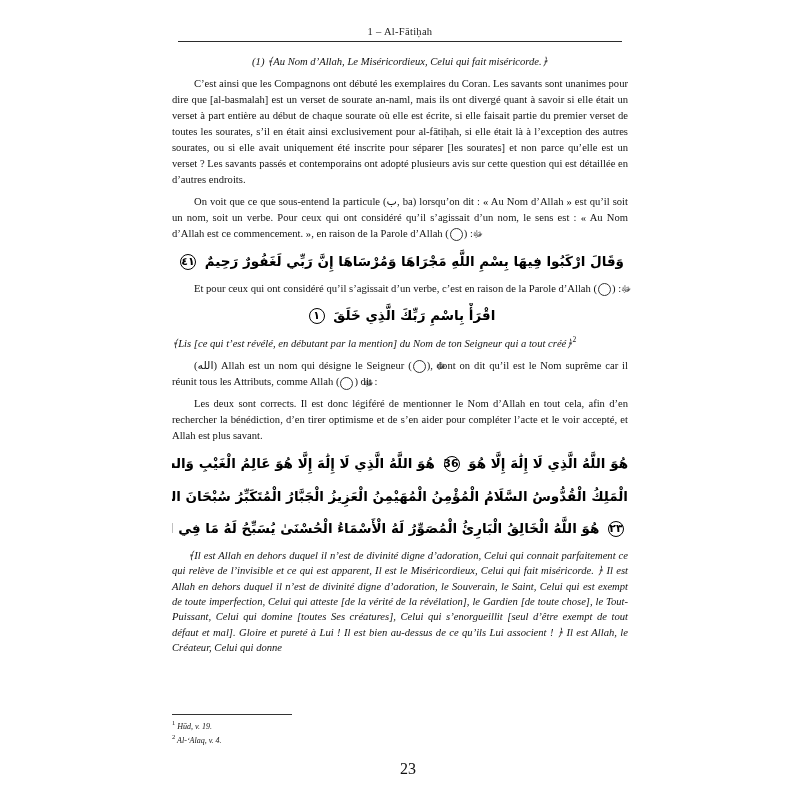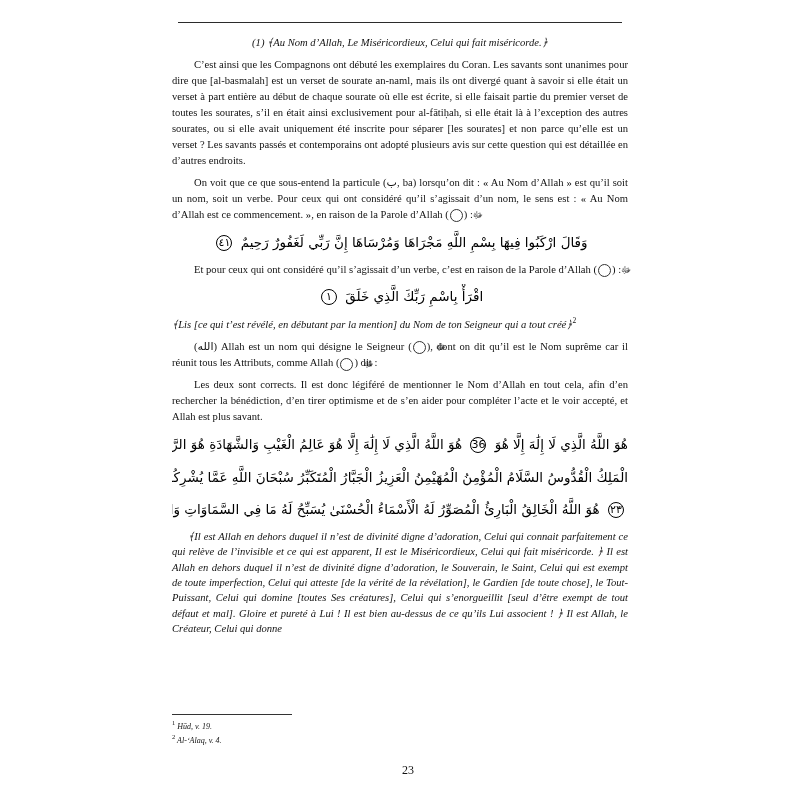--- a/index.html
+++ b/index.html
@@ -76,21 +76,21 @@
     direction: rtl;
     text-align: center;
     font-family: "DejaVu Sans", sans-serif;
     font-size: 15px;
     line-height: 1.9;
     margin: 7px 0 6px 0;
     color: #000;
     white-space: nowrap;
     overflow: hidden;
   }
-  .arabic.small { font-size: 13.5px; }
+  .arabic.small { font-size: 13.5px; font-weight: bold; }
   .arabic.block { margin: 8px 0 4px 0; }
 
   .aya-mark {
     display: inline-block;
     font-size: 11px;
     border: 1px solid #000;
     border-radius: 50%;
     width: 14px;
     height: 14px;
     line-height: 13px;
@@ -158,34 +158,35 @@
     vertical-align: super;
     font-style: normal;
   }
 
   .folio {
     position: absolute;
     left: 16px;
     right: 0;
     bottom: 22px;
     text-align: center;
-    font-size: 12px;
+    font-size: 16px;
     font-family: "Liberation Serif", serif;
     color: #111;
   }
 </style>
 </head>
 <body>
 
 <div class="page">
   <div class="edge-left"></div>
   <div class="edge-right"></div>
 
   <div class="sheet">
 
+    <div class="running-head">1 – Al-Fātiḥah</div>
     <div class="rule"></div>
 
     <div class="body">
 
 
       <div class="trans center">(1) ﴾Au Nom d’Allah, Le Miséricordieux, Celui qui fait miséricorde.﴿</div>
 
       <p class="para">C’est ainsi que les Compagnons ont débuté les exemplaires du Coran. Les savants sont unanimes pour dire que [al-basmalah] est un verset de sourate an-naml, mais ils ont divergé quant à savoir si elle était un verset à part entière au début de chaque sourate où elle est écrite, si elle faisait partie du premier verset de toutes les sourates, s’il en était ainsi exclusivement pour al-fātiḥah, si elle était là à l’exception des autres sourates, ou si elle avait uniquement été inscrite pour séparer [les sourates] et non parce qu’elle est un verset ? Les savants passés et contemporains ont adopté plusieurs avis sur cette question qui est détaillée en d’autres endroits.</p>
 
       <p class="para"><span>On voit que ce que sous-entend la particule (</span><span class="inline-ar">ب</span><span>, ba) lorsqu’on dit : « Au Nom d’Allah » est qu’il soit un nom, soit un verbe. Pour ceux qui ont considéré qu’il s’agissait d’un nom, le sens est : « Au Nom d’Allah est ce commencement. », en raison de la Parole d’Allah (</span><span class="honorific">ﷻ</span><span>) :</span></p>

